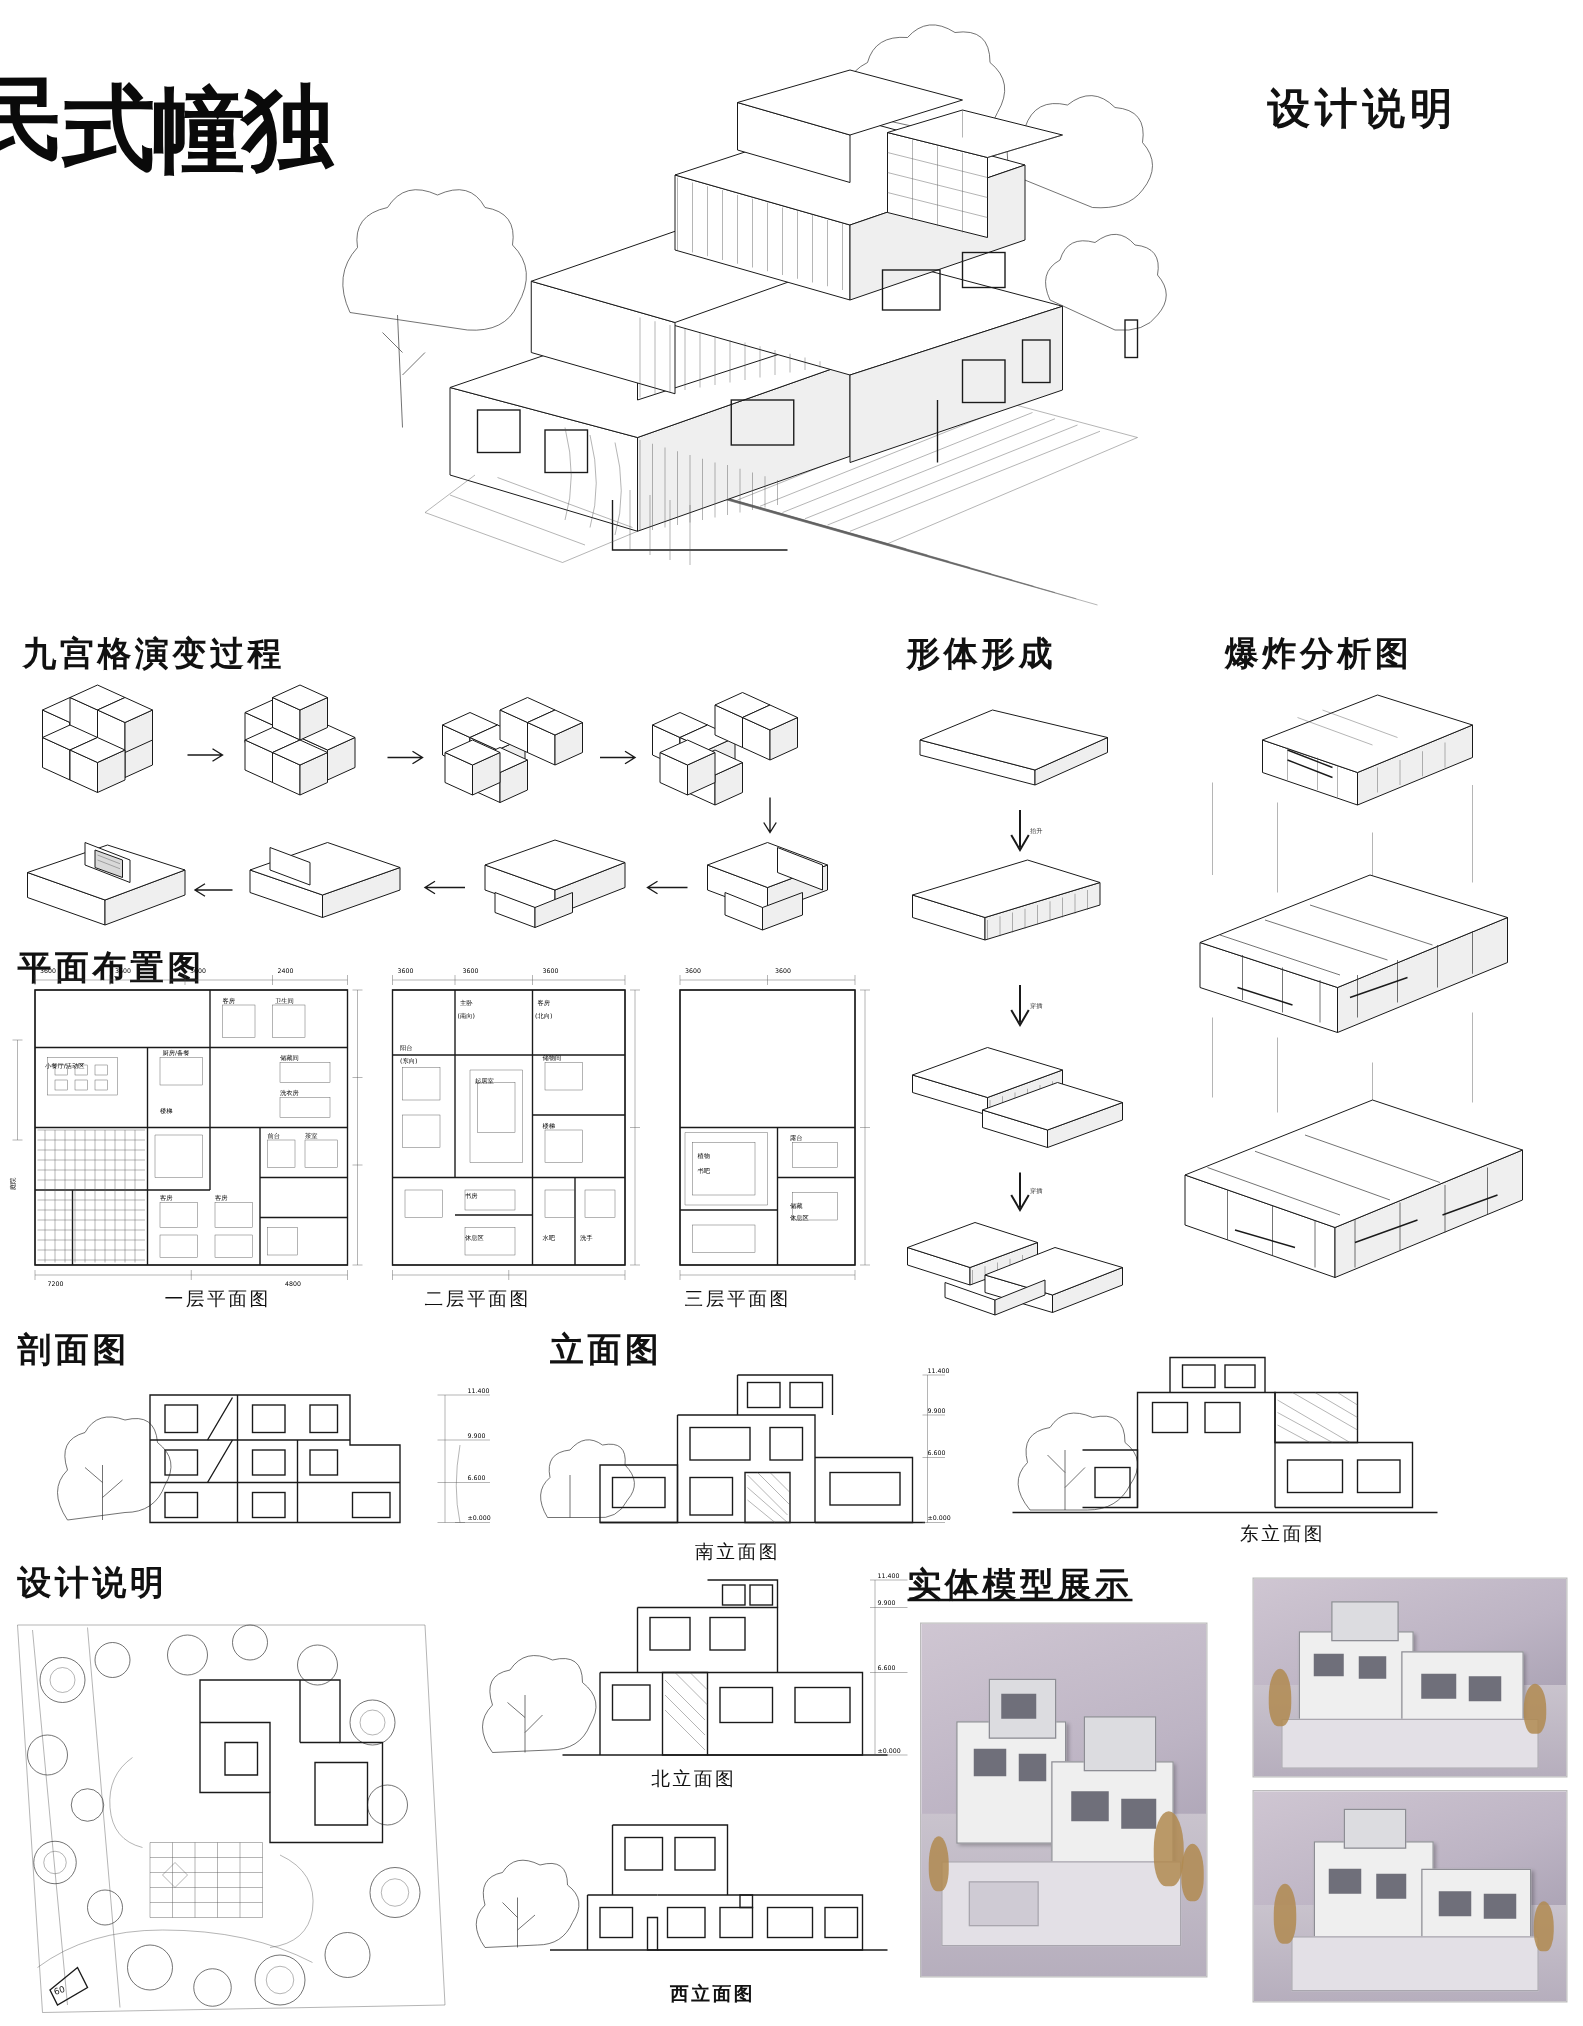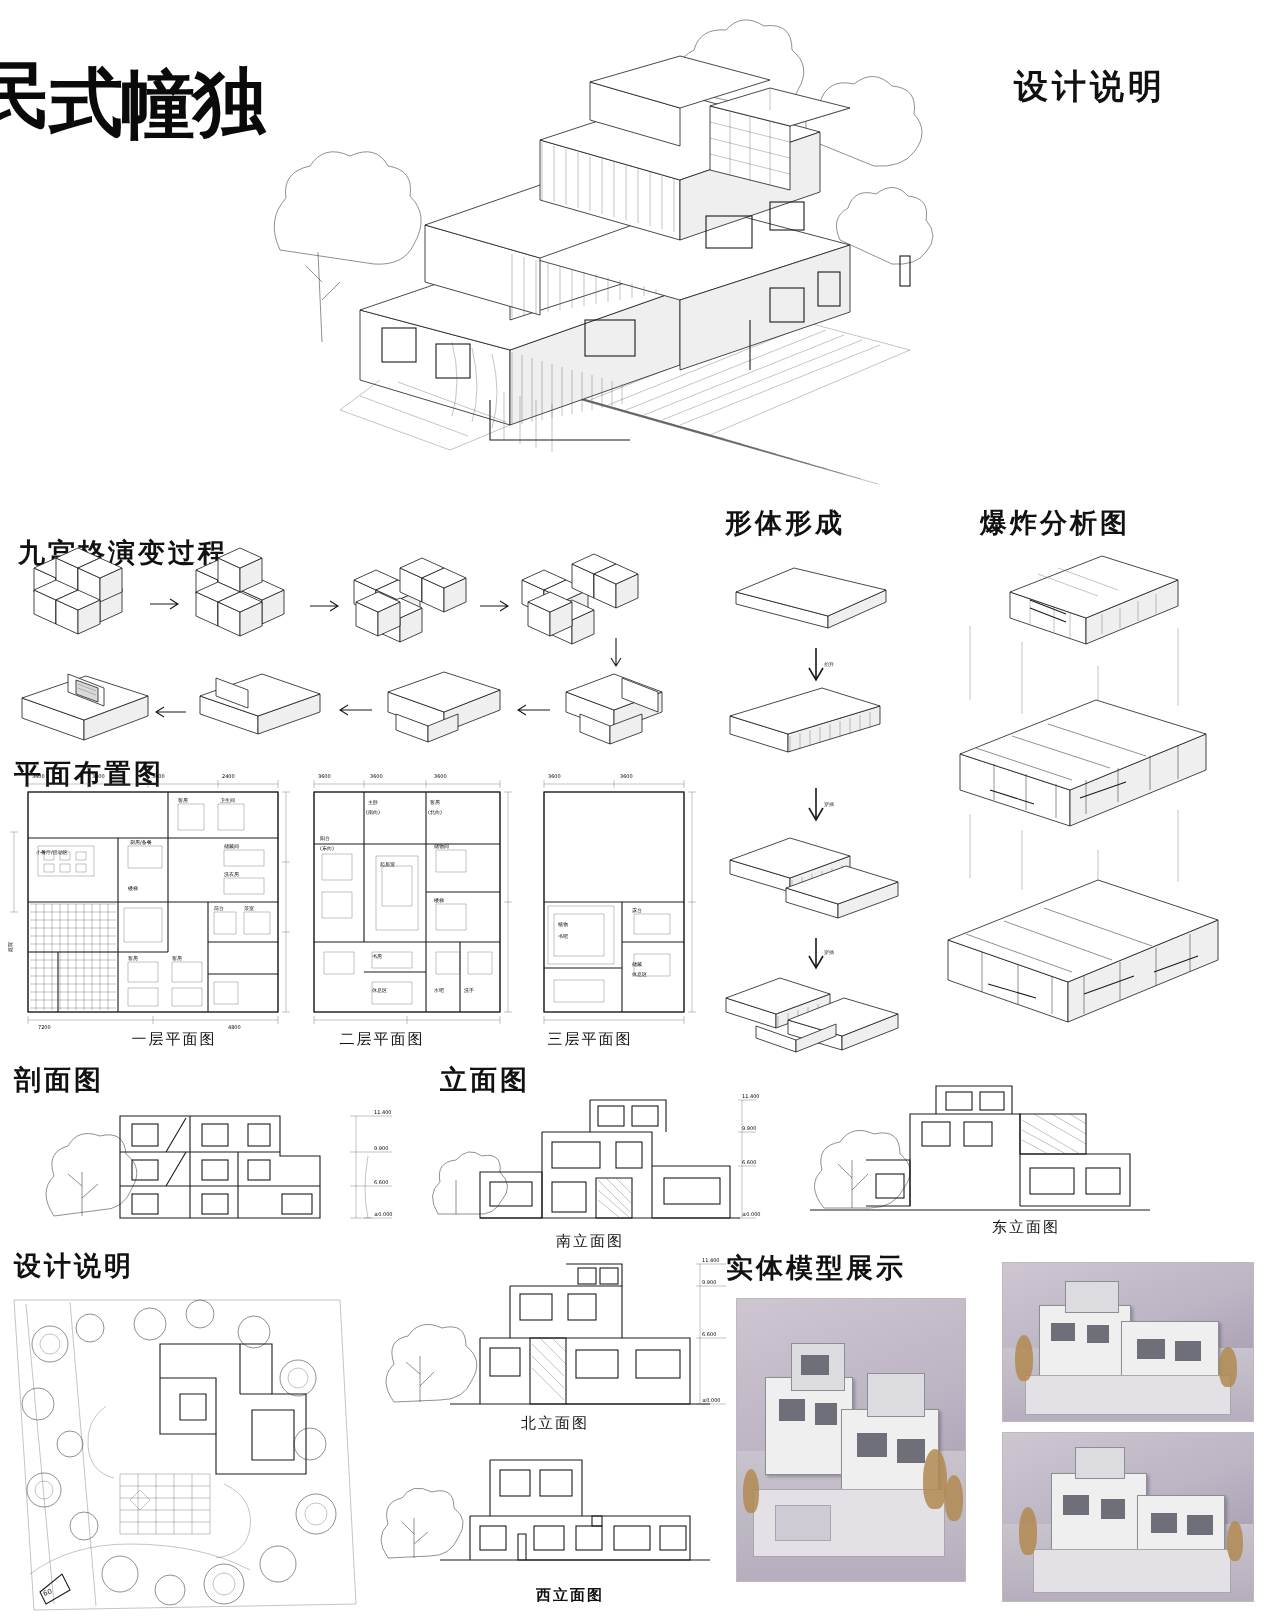--- a/index.html
+++ b/index.html
@@ -181,21 +181,21 @@
         <path d="M170 360 L130 390 L240 430 L300 405"></path>
         <path d="M150 376 L258 416 M188 362 L296 402"></path>
         <path d="M242 322 q10 40 0 74 M262 328 q10 40 0 74 M282 334 q10 40 0 74"></path>
         <path d="M294 372 L294 420 M310 376 L310 424 M326 380 L326 428 M342 384 L342 432"></path>
       </g>
     </svg>
   </div>
 
   <div class="abs" id="stmt-title">设计说明</div>
 
-  <div class="abs sec-title" style="left:18px;top:505px;margin-top:30px;">九宫格演变过程</div>
+  <div class="abs sec-title" style="left:18px;top:505px;">九宫格演变过程</div>
   <div class="abs sec-title" style="left:725px;top:505px;">形体形成</div>
   <div class="abs sec-title" style="left:980px;top:505px;">爆炸分析图</div>
 
   <div class="abs" style="left:10px;top:538px;width:710px;height:210px;">
     <svg width="710" height="210" viewBox="0 0 710 210">
       <defs>
         <g id="cube">
           <path class="lnf" d="M0 10 L0 34 L22 44 L22 20 Z"></path>
           <path class="lnfg" d="M22 20 L22 44 L44 34 L44 10 Z"></path>
           <path class="lnf" d="M0 10 L22 20 L44 10 L22 0 Z"></path>
@@ -739,21 +739,21 @@
         <rect x="206" y="96" width="26" height="24"></rect>
         <rect x="244" y="96" width="36" height="24"></rect>
         <rect x="290" y="96" width="26" height="24"></rect>
         <path d="M148 104 L156 104 L156 130 L148 130 Z"></path>
         <path d="M222 86 L232 86 L232 96 L222 96 Z"></path>
       </g>
     </svg>
   </div>
   <div class="abs cap" style="left:500px;top:1586px;width:140px;font-weight:bold;">西立面图</div>
 
-  <div class="abs sec-title" style="left:726px;top:1250px;">实体模型展示</div>
+  <div class="abs sec-title" style="left:726px;top:1250px;text-decoration:underline;">实体模型展示</div>
 
   <div class="photo" style="left:736px;top:1298px;width:228px;height:282px;">
     <div class="sky"></div>
       <div class="floor"></div>
     <div class="m1" style="left:28px;top:78px;width:86px;height:96px;"></div>
     <div class="m1" style="left:104px;top:110px;width:96px;height:82px;"></div>
     <div class="m2" style="left:54px;top:44px;width:52px;height:46px;"></div>
     <div class="m2" style="left:130px;top:74px;width:56px;height:42px;"></div>
     <div class="win" style="left:42px;top:100px;width:26px;height:22px;"></div>
     <div class="win" style="left:78px;top:104px;width:22px;height:22px;"></div>

